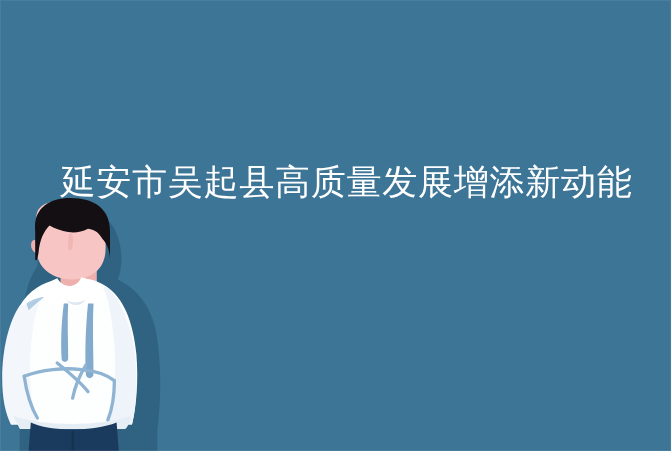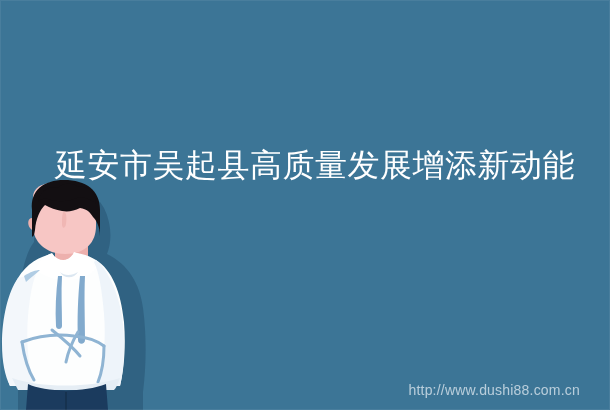--- a/index.html
+++ b/index.html
@@ -150,16 +150,15 @@
                  L18 210 C16 206 14 202 12 198 Z" fill="#e6eef5"></path>
 
         <path d="M28 204 C44 212 84 213 106 204 L108 230 L26 230 Z" fill="#1b3b5e"></path>
         <path d="M66 212 L66 230" fill="none" stroke="#16324f" stroke-width="2"></path>
       </g>
     </svg>
   </div>
 
   <div id="headline">延安市吴起县高质量发展增添新动能</div>
 
-  <div id="watermark">http://www.dushi88.com.cn</div>
 
   <div id="edge-border"></div>
 </div>
 
 </body></html>

